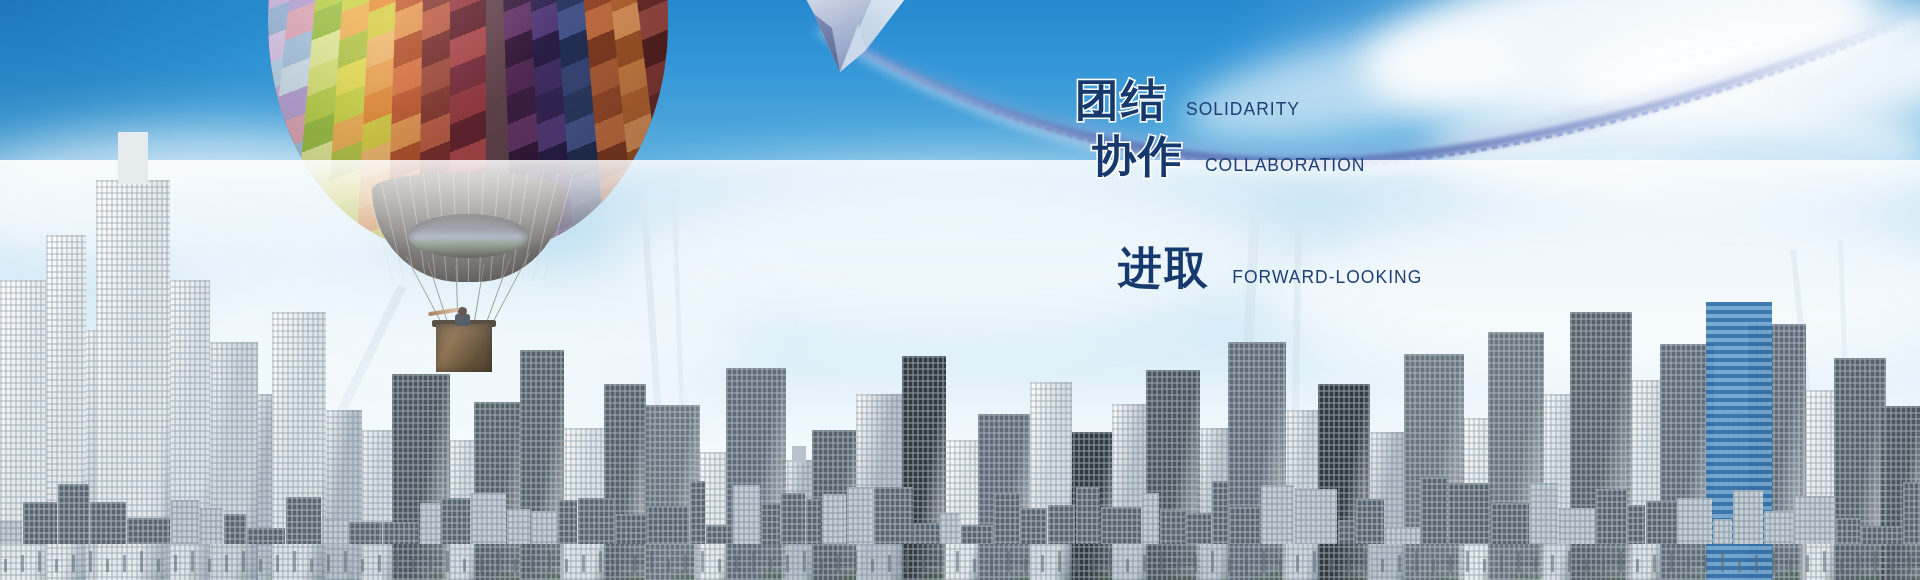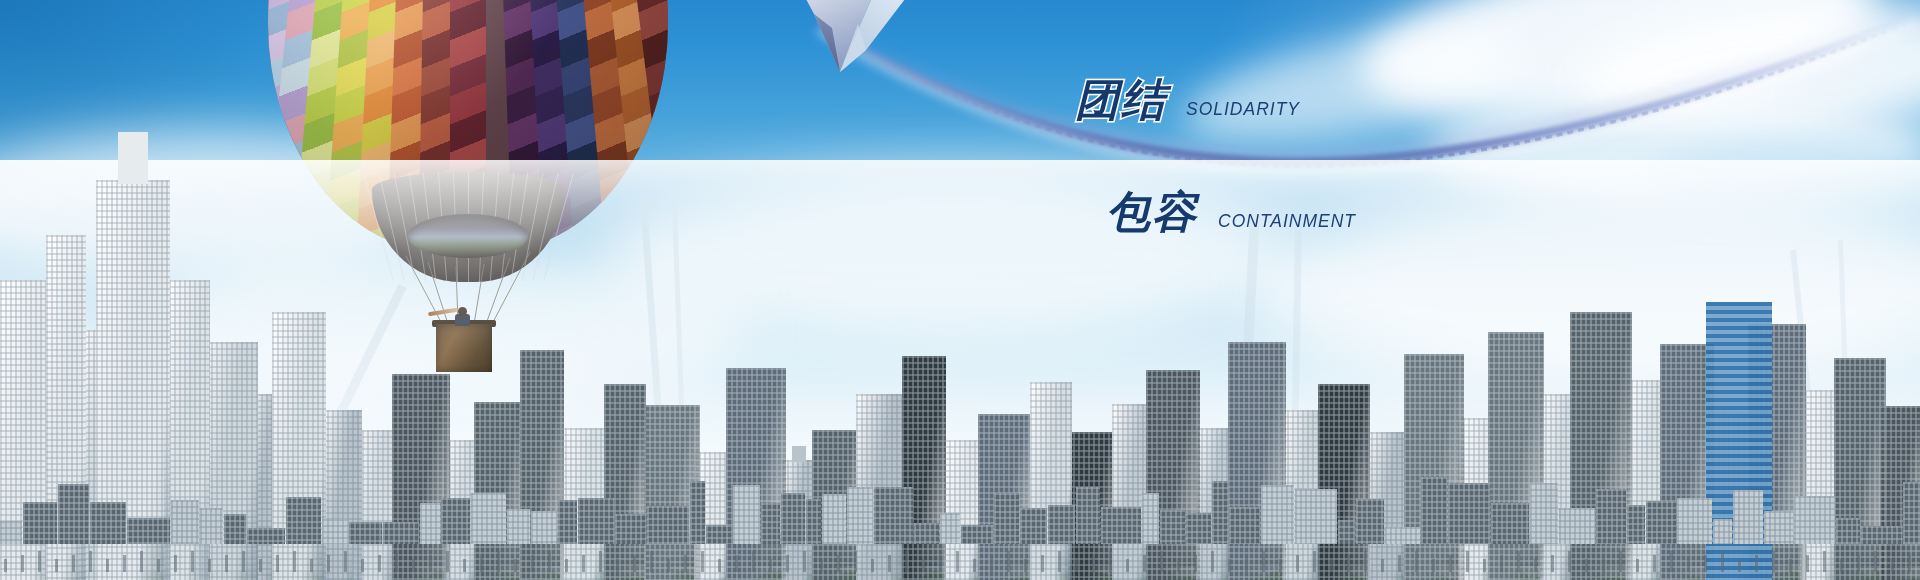--- a/index.html
+++ b/index.html
@@ -126,21 +126,21 @@
     background:linear-gradient(to bottom, rgba(255,255,255,.85) 0%, rgba(255,255,255,.25) 22%, rgba(255,255,255,.05) 48%, rgba(255,255,255,0) 70%);
     pointer-events:none;
   }
   .haze-left{
     position:absolute;left:0;bottom:0;width:760px;height:420px;
     background:linear-gradient(to right, rgba(255,255,255,.45) 0%, rgba(255,255,255,.1) 60%, rgba(255,255,255,0) 100%);
     pointer-events:none;
   }
 
   
-  .slogans{position:absolute;left:0;top:0;width:1920px;height:580px;font-style:italic;}
+  .slogans{position:absolute;left:0;top:0;width:1920px;height:580px;}
   .slogan{
     position:absolute;
     white-space:nowrap;
     display:flex;
     align-items:baseline;
     gap:14px;
   }
   .cn{
     font-family:"DejaVu Sans","Liberation Sans",sans-serif;
     font-weight:700;
@@ -959,19 +959,23 @@
         <div style="position:absolute;bottom:0;left:1891px;width:3px;height:12.941176470588232px;background:#5c6a73;"></div>
         <div style="position:absolute;bottom:0;left:1908px;width:3px;height:16.941176470588232px;background:#5c6a73;"></div>
       </div>
     </div>
 
   <div class="slogans">
     <div class="slogan s0">
       <span class="cn outlined">团结</span>
       <span class="en">SOLIDARITY</span>
     </div>
-    <div class="slogan s2">
-      <span class="cn">包容</span>
-      <span class="en">CONTAINMENT</span>
+    <div class="slogan s1">
+      <span class="cn outlined">协作</span>
+      <span class="en">COLLABORATION</span>
+    </div>
+    <div class="slogan s3">
+      <span class="cn">进取</span>
+      <span class="en">FORWARD-LOOKING</span>
     </div>
   </div>
 
 </div>
 
 </body></html>

